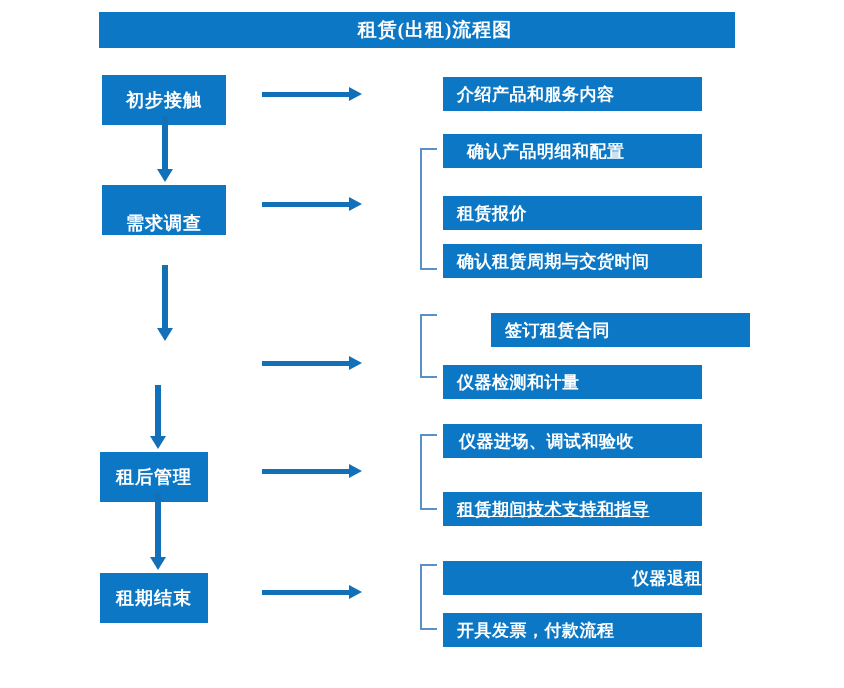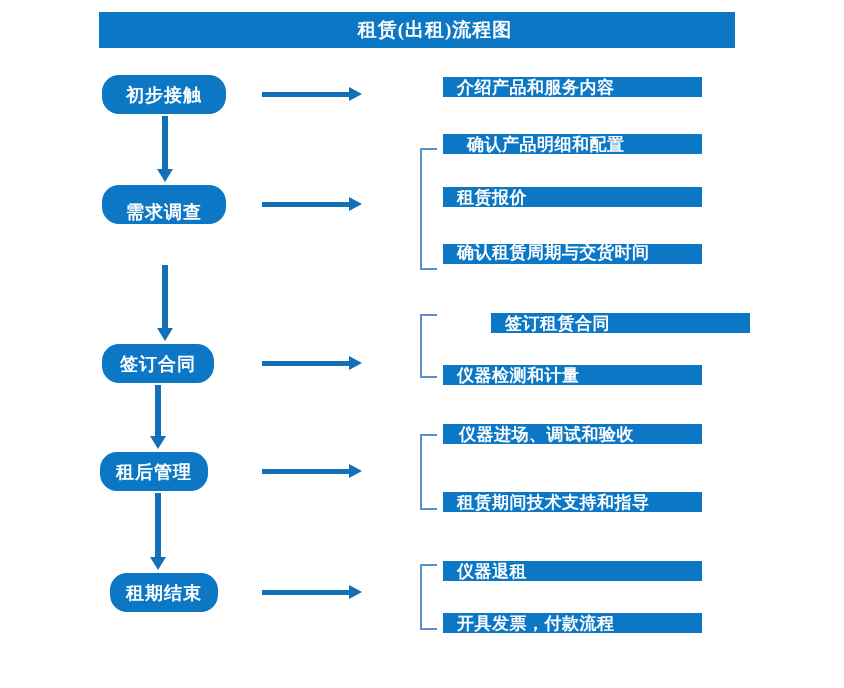--- a/index.html
+++ b/index.html
@@ -20,34 +20,33 @@
     font-weight:bold;
     font-size:19px;
     display:flex;align-items:center;justify-content:center;
     letter-spacing:1px;
     padding-left:36px;
   }
 
   
   .stage-box{
     position:absolute;
-    height:39px;
+    height:50px;
     background:#0c77c4;
     color:#ffffff;
     font-weight:bold;
     font-size:18px;
     display:flex;align-items:center;justify-content:center;
     letter-spacing:1px;
-    border-radius:17px;
   }
 
   
   .detail-box{
     position:absolute;
-    left:443px;width:259px;height:20px;
+    left:443px;width:259px;height:34px;
     background:#0c77c4;
     color:#ffffff;
     font-weight:bold;
     font-size:17px;
     display:flex;align-items:center;
     padding-left:14px;
     box-sizing:border-box;
     letter-spacing:0.5px;
   }
 
@@ -105,29 +104,26 @@
   <div class="title-bar">租赁(出租)流程图</div>
 
   <div class="stage-box" style="left:102px;top:75px;width:124px;">
     <span>初步接触</span>
   </div>
 
   <div class="stage-box" style="left:102px;top:185px;width:124px;align-items:flex-end;">
     <span>需求调查</span>
   </div>
 
-  <div class="stage-box" style="left:102px;top:344px;width:112px;">
-    <span>签订合同</span>
-  </div>
 
   <div class="stage-box" style="left:100px;top:452px;width:108px;">
     <span>租后管理</span>
   </div>
 
-  <div class="stage-box" style="left:100px;top:573px;width:108px;margin-left:10px;">
+  <div class="stage-box" style="left:100px;top:573px;width:108px;">
     <span>租期结束</span>
   </div>
 
   <div class="arrow-down" style="left:157px;top:116px;height:66px;">
     <div class="shaft" style="height:53px;"></div>
     <div class="head"></div>
   </div>
 
   <div class="arrow-down" style="left:157px;top:265px;height:76px;">
     <div class="shaft" style="height:63px;"></div>
@@ -178,45 +174,45 @@
   <div class="bracket" style="left:420px;top:564px;height:66px;"></div>
 
   <div class="detail-box" style="top:77px;">
     <span>介绍产品和服务内容</span>
   </div>
 
   <div class="detail-box" style="top:134px;padding-left:24px;">
     <span>确认产品明细和配置</span>
   </div>
 
-  <div class="detail-box" style="top:187px;">
+  <div class="detail-box" style="top:196px;">
     <span>租赁报价</span>
   </div>
 
-  <div class="detail-box" style="top:244px;align-items:flex-end;">
+  <div class="detail-box" style="top:244px;">
     <span>确认租赁周期与交货时间</span>
   </div>
 
   <div class="detail-box" style="top:313px;margin-left:48px;">
     <span>签订租赁合同</span>
   </div>
 
   <div class="detail-box" style="top:365px;">
     <span>仪器检测和计量</span>
   </div>
 
   <div class="detail-box" style="top:424px;padding-left:16px;">
     <span>仪器进场、调试和验收</span>
   </div>
 
-  <div class="detail-box" style="top:492px;">
+  <div class="detail-box" style="top:492px;text-decoration:underline;">
     <span>租赁期间技术支持和指导</span>
   </div>
 
-  <div class="detail-box" style="top:561px;">
+  <div class="detail-box" style="top:561px;justify-content:flex-end;">
     <span>仪器退租</span>
   </div>
 
   <div class="detail-box" style="top:613px;">
     <span>开具发票，付款流程</span>
   </div>
 
 </div>
 
 </body></html>

